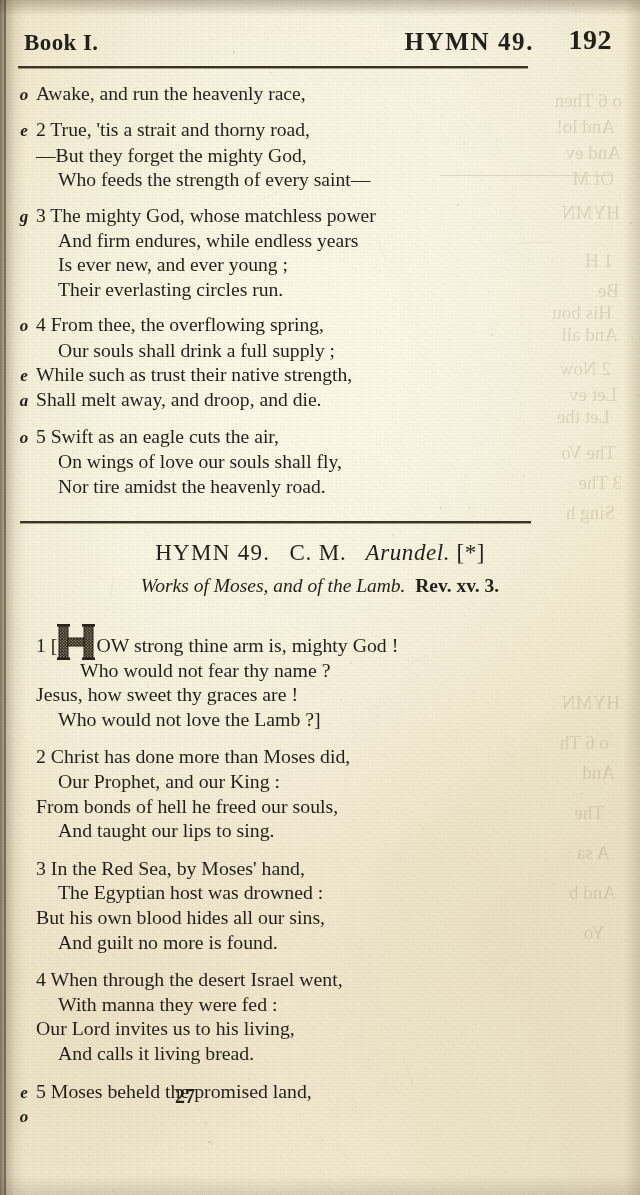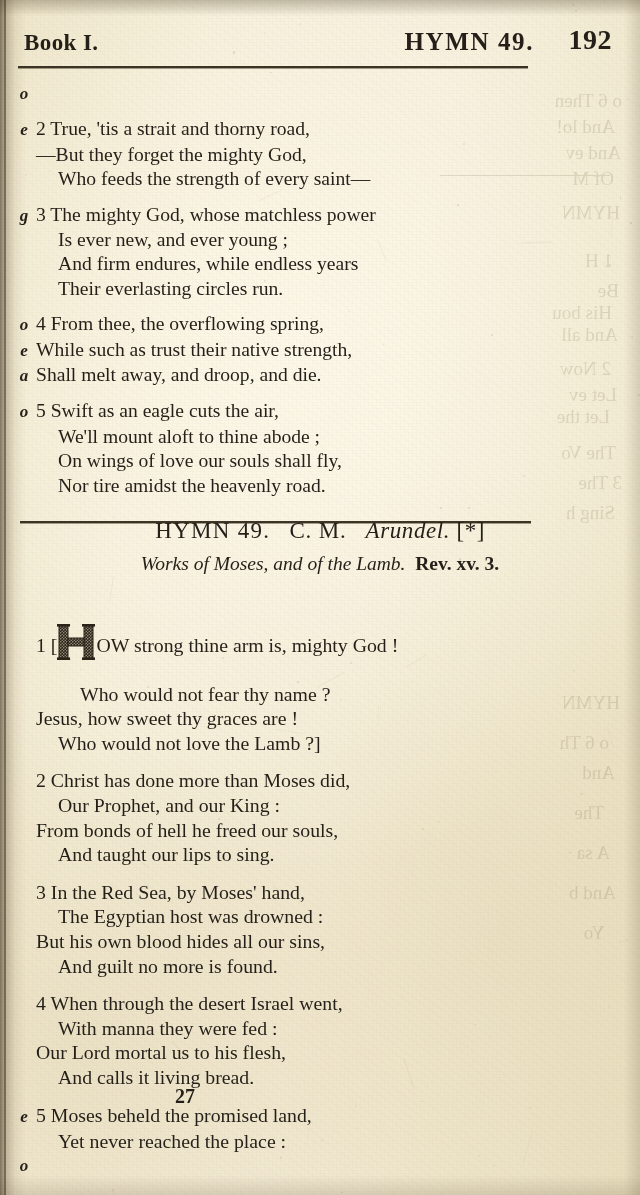--- a/index.html
+++ b/index.html
@@ -153,21 +153,21 @@
   
   .upper {
     top: 82px;
     left: 14px;
   }
   .upper .line { font-size: 19.6px; }
 
   
   .hymn-head {
     position: absolute;
-    top: 518px;
+    top: 540px;
     left: 0; right: 0;
     text-align: center;
   }
   .hymn-head .hh-line1 {
     font-size: 23px;
     letter-spacing: 0.6px;
     white-space: pre;
   }
   .hh-title { letter-spacing: 1.3px; }
   .hh-meter { font-variant: normal; letter-spacing: 0.8px; }
@@ -433,41 +433,41 @@
     <div class="running-head">
       <span class="rh-book">Book I.</span>
       <span class="rh-center">HYMN 49.</span>
     </div>
     <div class="rh-folio">192</div>
 
     <div class="rule rule-head"></div>
 
     <div class="stanza-block upper" id="upper-host">
         <div class="stanza">
-          <div class="line"><span class="mark">o</span></div>
+          <div class="line"><span class="mark">o</span><span class="txt" style="padding-left: 0px;">Awake, and run the heavenly race,</span></div>
         </div>
         <div class="stanza">
           <div class="line"><span class="mark">e</span><span class="txt" style="padding-left: 0px;">2 True, 'tis a strait and thorny road,</span></div>
           <div class="line"><span class="mark"></span><span class="txt" style="padding-left: 0px;">—But they forget the mighty God,</span></div>
           <div class="line"><span class="mark"></span><span class="txt" style="padding-left: 22px; text-align: center;">Who feeds the strength of every saint—</span></div>
         </div>
         <div class="stanza">
           <div class="line"><span class="mark">g</span><span class="txt" style="padding-left: 0px;">3 The mighty God, whose matchless power</span></div>
+          <div class="line"><span class="mark"></span><span class="txt" style="padding-left: 22px;">And firm endures, while endless years</span></div>
           <div class="line"><span class="mark"></span><span class="txt" style="padding-left: 22px;">Is ever new, and ever young ;</span></div>
-          <div class="line"><span class="mark"></span><span class="txt" style="padding-left: 22px;">And firm endures, while endless years</span></div>
           <div class="line"><span class="mark"></span><span class="txt" style="padding-left: 22px;">Their everlasting circles run.</span></div>
         </div>
         <div class="stanza">
           <div class="line"><span class="mark">o</span><span class="txt" style="padding-left: 0px;">4 From thee, the overflowing spring,</span></div>
+          <div class="line"><span class="mark"></span><span class="txt" style="padding-left: 22px;">Our souls shall drink a full supply ;</span></div>
           <div class="line"><span class="mark">e</span><span class="txt" style="padding-left: 0px;">While such as trust their native strength,</span></div>
           <div class="line"><span class="mark">a</span><span class="txt" style="padding-left: 0px;">Shall melt away, and droop, and die.</span></div>
         </div>
         <div class="stanza">
           <div class="line"><span class="mark">o</span><span class="txt" style="padding-left: 0px;">5 Swift as an eagle cuts the air,</span></div>
-          <div class="line"><span class="mark"></span><span class="txt" style="padding-left: 22px;">We'll mount aloft to thine abode ;</span></div>
           <div class="line"><span class="mark"></span><span class="txt" style="padding-left: 22px;">On wings of love our souls shall fly,</span></div>
           <div class="line"><span class="mark"></span><span class="txt" style="padding-left: 22px;">Nor tire amidst the heavenly road.</span></div>
         </div>
       </div>
 
     <div class="rule rule-div"></div>
 
     <div class="hymn-head">
       <div class="hh-line1"><span class="hh-title">HYMN 49.</span>   <span class="hh-meter">C. M.</span>   <span class="hh-tune">Arundel.</span> <span class="hh-mark">[*]</span></div>
       <div class="hh-line2"><span class="hh-sub">Works of Moses, and of the Lamb.</span>  <span class="hh-ref">Rev. xv. 3.</span></div>
@@ -488,45 +488,44 @@
                     <rect x="27" y="2" width="9" height="34"></rect>
                     <rect x="11" y="15" width="16" height="8"></rect>
                   </g>
                   <g fill="#2b2319">
                     <rect x="0" y="1" width="13" height="2.6"></rect>
                     <rect x="0" y="34.4" width="13" height="2.6"></rect>
                     <rect x="25" y="1" width="13" height="2.6"></rect>
                     <rect x="25" y="34.4" width="13" height="2.6"></rect>
                   </g>
                 </svg></span>OW strong thine arm is, mighty God !</span></div>
-          <div class="line"><span class="mark"></span><span class="txt" style="padding-left: 44px; margin-top: 24px;">Who would not fear thy name ?</span></div>
+          <div class="line"><span class="mark"></span><span class="txt" style="padding-left: 44px;">Who would not fear thy name ?</span></div>
           <div class="line"><span class="mark"></span><span class="txt" style="padding-left: 0px;">Jesus, how sweet thy graces are !</span></div>
           <div class="line"><span class="mark"></span><span class="txt" style="padding-left: 22px;">Who would not love the Lamb ?]</span></div>
         </div>
         <div class="stanza">
           <div class="line"><span class="mark"></span><span class="txt" style="padding-left: 0px;">2 Christ has done more than Moses did,</span></div>
           <div class="line"><span class="mark"></span><span class="txt" style="padding-left: 22px;">Our Prophet, and our King :</span></div>
           <div class="line"><span class="mark"></span><span class="txt" style="padding-left: 0px;">From bonds of hell he freed our souls,</span></div>
           <div class="line"><span class="mark"></span><span class="txt" style="padding-left: 22px;">And taught our lips to sing.</span></div>
         </div>
         <div class="stanza">
           <div class="line"><span class="mark"></span><span class="txt" style="padding-left: 0px;">3 In the Red Sea, by Moses' hand,</span></div>
           <div class="line"><span class="mark"></span><span class="txt" style="padding-left: 22px;">The Egyptian host was drowned :</span></div>
           <div class="line"><span class="mark"></span><span class="txt" style="padding-left: 0px;">But his own blood hides all our sins,</span></div>
           <div class="line"><span class="mark"></span><span class="txt" style="padding-left: 22px;">And guilt no more is found.</span></div>
         </div>
         <div class="stanza">
           <div class="line"><span class="mark"></span><span class="txt" style="padding-left: 0px;">4 When through the desert Israel went,</span></div>
           <div class="line"><span class="mark"></span><span class="txt" style="padding-left: 22px;">With manna they were fed :</span></div>
-          <div class="line"><span class="mark"></span><span class="txt" style="padding-left: 0px;">Our Lord mortal us to his flesh,</span></div>
+          <div class="line"><span class="mark"></span><span class="txt" style="padding-left: 0px;">Our Lord invites us to his living,</span></div>
           <div class="line"><span class="mark"></span><span class="txt" style="padding-left: 22px;">And calls it living bread.</span></div>
         </div>
         <div class="stanza">
           <div class="line"><span class="mark">e</span><span class="txt" style="padding-left: 0px;">5 Moses beheld the promised land,</span></div>
-          <div class="line"><span class="mark"></span><span class="txt" style="padding-left: 22px;">Yet never reached the place :</span></div>
           <div class="line"><span class="mark">o</span></div>
         </div>
       </div>
 
     <div class="signature">27</div>
   </div>
 
   <div class="edge-shadow-top"></div>
   <div class="edge-shadow-right"></div>
   <div class="edge-shadow-bottom"></div>

